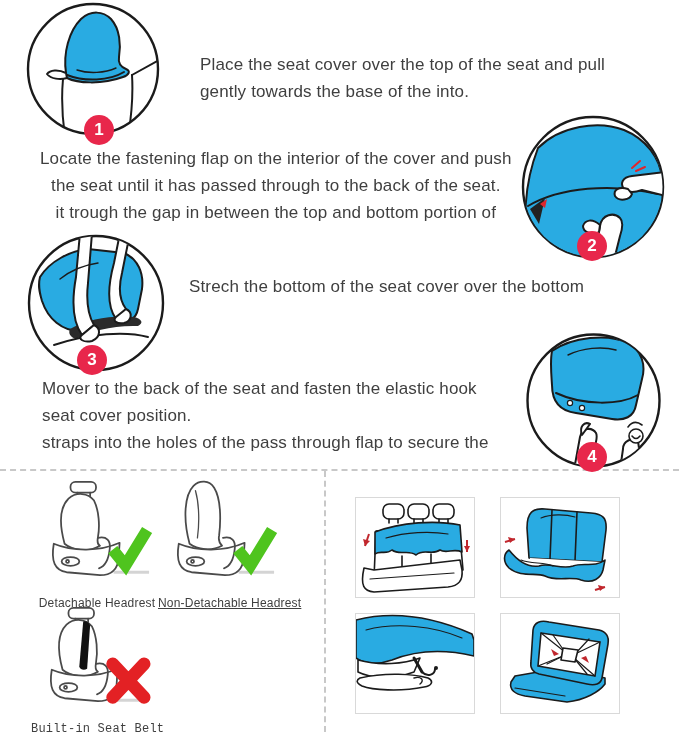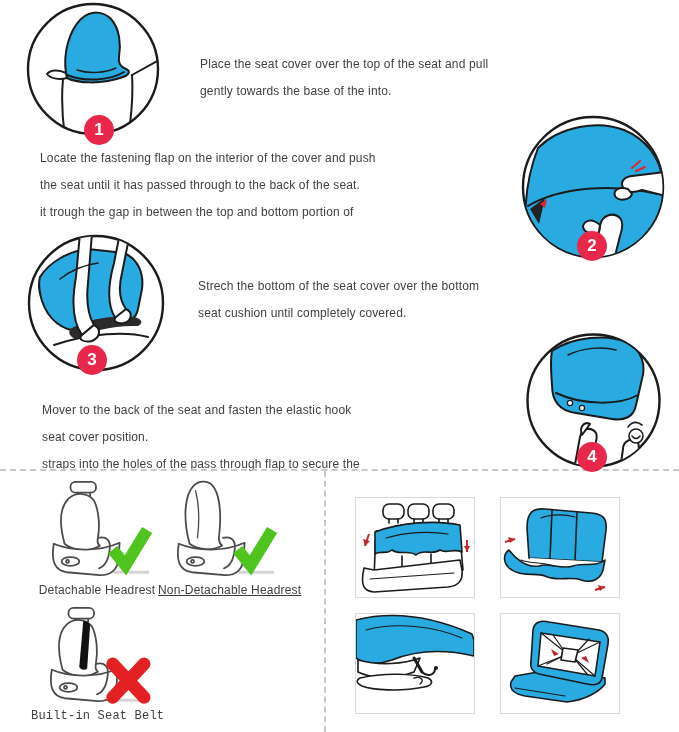--- a/index.html
+++ b/index.html
@@ -1,28 +1,28 @@
 <!DOCTYPE html>
 <html style="--cover-blue: #29ABE2; --badge-red: #E8274B; --check-green: #4FC41E; --cross-red: #E32124; --arrow-red: #C1272D; --text: #3F3F3F; --outline: #1B1B1B; --seat-line: #4A4A4A; --divider: #C8C8C8;"><head>
 <meta charset="utf-8">
 <style>
   html,body{margin:0;padding:0;background:#fff;}
   .canvas{position:relative;width:679px;height:732px;background:#fff;overflow:hidden;
           font-family:"Liberation Sans",sans-serif;color:var(--text,#3f3f3f);}
-  .step-text{position:absolute;font-size:12px;line-height:27px;letter-spacing:.15px;color:var(--text,#3f3f3f);}
+  .step-text{position:absolute;font-size:17px;line-height:27px;letter-spacing:.15px;color:var(--text,#3f3f3f);}
   .step-text .line{white-space:nowrap;}
   .badge{position:absolute;width:30px;height:30px;border-radius:50%;
          background:var(--badge-red,#E8274B);color:#fff;font-weight:bold;font-size:17px;
          display:flex;align-items:center;justify-content:center;z-index:5;}
   .circle-ill{position:absolute;}
   .hdiv{position:absolute;left:0;top:469px;width:679px;height:0;border-top:2px dashed var(--divider,#c8c8c8);}
   .vdiv{position:absolute;left:324px;top:471px;width:0;height:261px;border-left:2px dashed var(--divider,#c8c8c8);}
   .compat{position:absolute;width:128px;text-align:center;}
   .compat svg{display:block;margin:0 auto;}
-  .compat-label{font-size:12px;margin-top:3px;white-space:nowrap;color:#3f3f3f;letter-spacing:.2px;}
+  .compat-label{font-size:12px;margin-top:16px;white-space:nowrap;color:#3f3f3f;letter-spacing:.2px;}
   .panel{position:absolute;width:120px;height:101px;border:1px solid #d9d9d9;background:#fff;box-sizing:border-box;}
   .panel svg{display:block;}
 </style>
 </head>
 <body>
 
 <div class="canvas">
 
   <svg class="circle-ill" style="left:25px;top:1px;" width="136" height="136" viewBox="0 0 136 136">
     <defs>
@@ -41,21 +41,21 @@
       <path d="M52,69 C64,73 80,72 91,67" stroke-width="1.4"></path>
     </g>
   </svg>
   <div class="badge" style="left:84px;top:115px;">1</div>
 
   <div class="step-text" style="left:200px;top:51px;">
     <div class="line">Place the seat cover over the top of the seat and pull</div>
     <div class="line">gently towards the base of the into.</div>
   </div>
 
-  <div class="step-text" style="left:40px;top:145px;">
+  <div class="step-text" style="left:40px;top:145px;text-align:center;">
     <div class="line">Locate the fastening flap on the interior of the cover and push</div>
     <div class="line">the seat until it has passed through to the back of the seat.</div>
     <div class="line">it trough the gap in between the top and bottom portion of</div>
   </div>
 
   <svg class="circle-ill" style="left:520px;top:114px;" width="146" height="146" viewBox="0 0 146 146">
     <defs>
         <clipPath id="cp2">
           <circle cx="73" cy="73" r="69.5"></circle>
         </clipPath>
@@ -88,26 +88,25 @@
       <path d="M28,112 C64,100 100,98 122,104"></path>
       <path fill="#fff" d="M66,0 L62,50 C60,68 62,82 68,92 L56,102 C46,88 46,66 50,44 L54,0 Z"></path>
       <path fill="#fff" d="M68,92 C75,95 75,104 66,108 C58,110 51,106 56,102 Z"></path>
       <path fill="#fff" d="M104,0 L96,40 C92,56 94,68 100,76 L90,86 C80,72 82,52 88,30 L94,0 Z"></path>
       <path fill="#fff" d="M100,76 C107,79 106,88 98,90 C91,91 86,88 90,84 Z"></path>
       <path d="M34,46 C44,38 58,32 72,30" stroke-width="1.4"></path>
     </g>
   </svg>
   <div class="badge" style="left:77px;top:345px;">3</div>
 
-  <div class="step-text" style="left:198px;top:273px;">
+  <div class="step-text" style="left:189px;top:273px;">
     <div class="line">Strech the bottom of the seat cover over the bottom</div>
-    <div class="line">seat cushion until completely covered.</div>
-  </div>
-
-  <div class="step-text" style="left:42px;top:375px;margin-top:22px;">
+  </div>
+
+  <div class="step-text" style="left:42px;top:375px;">
     <div class="line">Mover to the back of the seat and fasten the elastic hook</div>
     <div class="line">seat cover position.</div>
     <div class="line">straps into the holes of the pass through flap to secure the</div>
   </div>
 
   <svg class="circle-ill" style="left:524px;top:331px;" width="139" height="139" viewBox="0 0 139 139">
     <defs>
         <clipPath id="cp4">
           <circle cx="69.5" cy="69.5" r="65.5"></circle>
         </clipPath>

